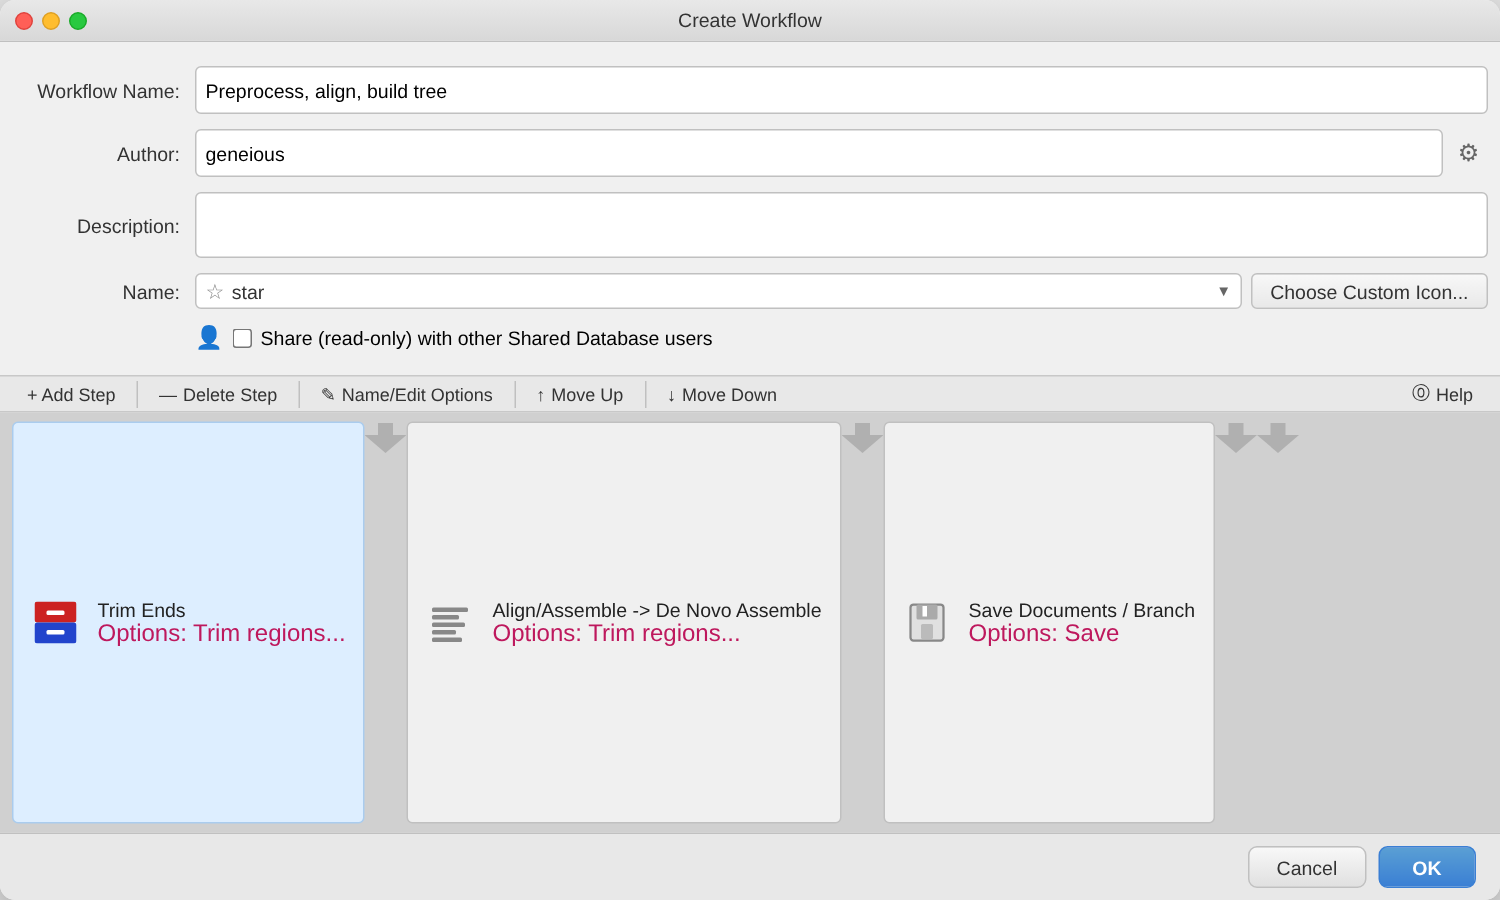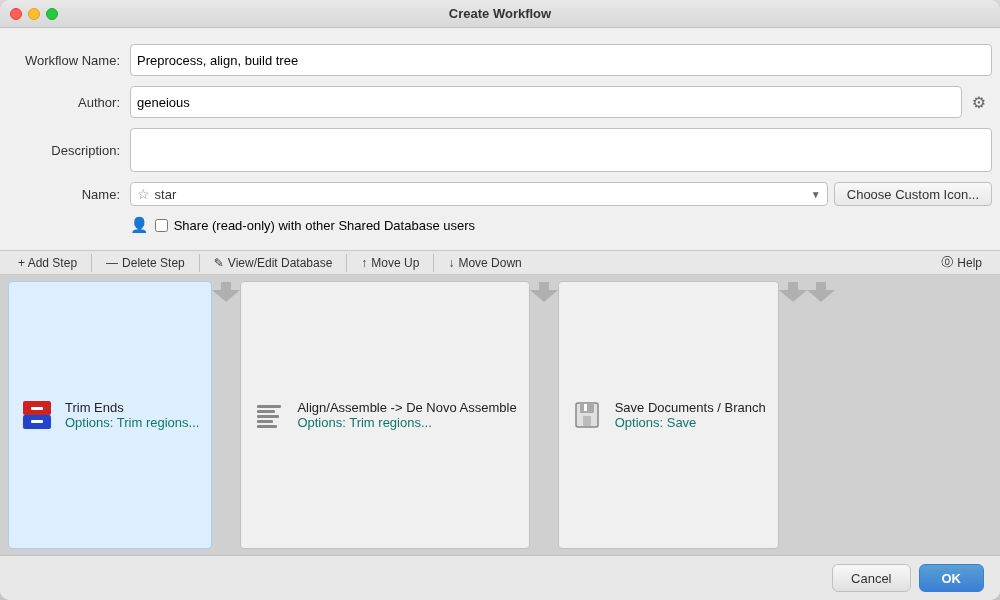--- a/index.html
+++ b/index.html
@@ -46,21 +46,21 @@
       width: 12px;
       height: 12px;
       border-radius: 50%;
       display: inline-block;
     }
     .tb-close { background: #ff5f57; border: 1px solid #e0443e; }
     .tb-min { background: #ffbd2e; border: 1px solid #dfa023; }
     .tb-max { background: #28c940; border: 1px solid #1aab29; }
     .title-text {
       font-size: 13px;
-      font-weight: 700;
+      font-weight: 400;
       color: #333;
     }
     .form-area {
       padding: 16px 8px 8px 20px;
       background: #f0f0f0;
       flex-shrink: 0;
     }
     .form-row {
       display: flex;
       align-items: center;
@@ -225,21 +225,21 @@
       width: 32px;
       height: 32px;
       margin-right: 12px;
       flex-shrink: 0;
       display: flex;
       align-items: center;
       justify-content: center;
     }
     .step-text { flex: 1; }
     .step-name { font-size: 13px; color: #222; font-weight: 500; }
-    .step-options { font-size: 13px; color: #0f766e; }
+    .step-options { font-size: 16px; color: #be185d; }
     .arrow-connector {
       display: flex;
       align-items: center;
       justify-content: center;
       height: 22px;
       background: #d0d0d0;
     }
     .big-arrow {
       display: flex;
       flex-direction: column;
@@ -345,21 +345,21 @@
   <div class="toolbar">
     <button class="toolbar-btn">+ Add Step</button>
     <div class="toolbar-separator"></div>
     <button class="toolbar-btn">
       <span>—</span>
       <span>Delete Step</span>
     </button>
     <div class="toolbar-separator"></div>
     <button class="toolbar-btn">
       <span>✎</span>
-      <span>View/Edit Database</span>
+      <span>Name/Edit Options</span>
     </button>
     <div class="toolbar-separator"></div>
     <button class="toolbar-btn">
       <span>↑</span>
       <span>Move Up</span>
     </button>
     <div class="toolbar-separator"></div>
     <button class="toolbar-btn">
       <span>↓</span>
       <span>Move Down</span>

